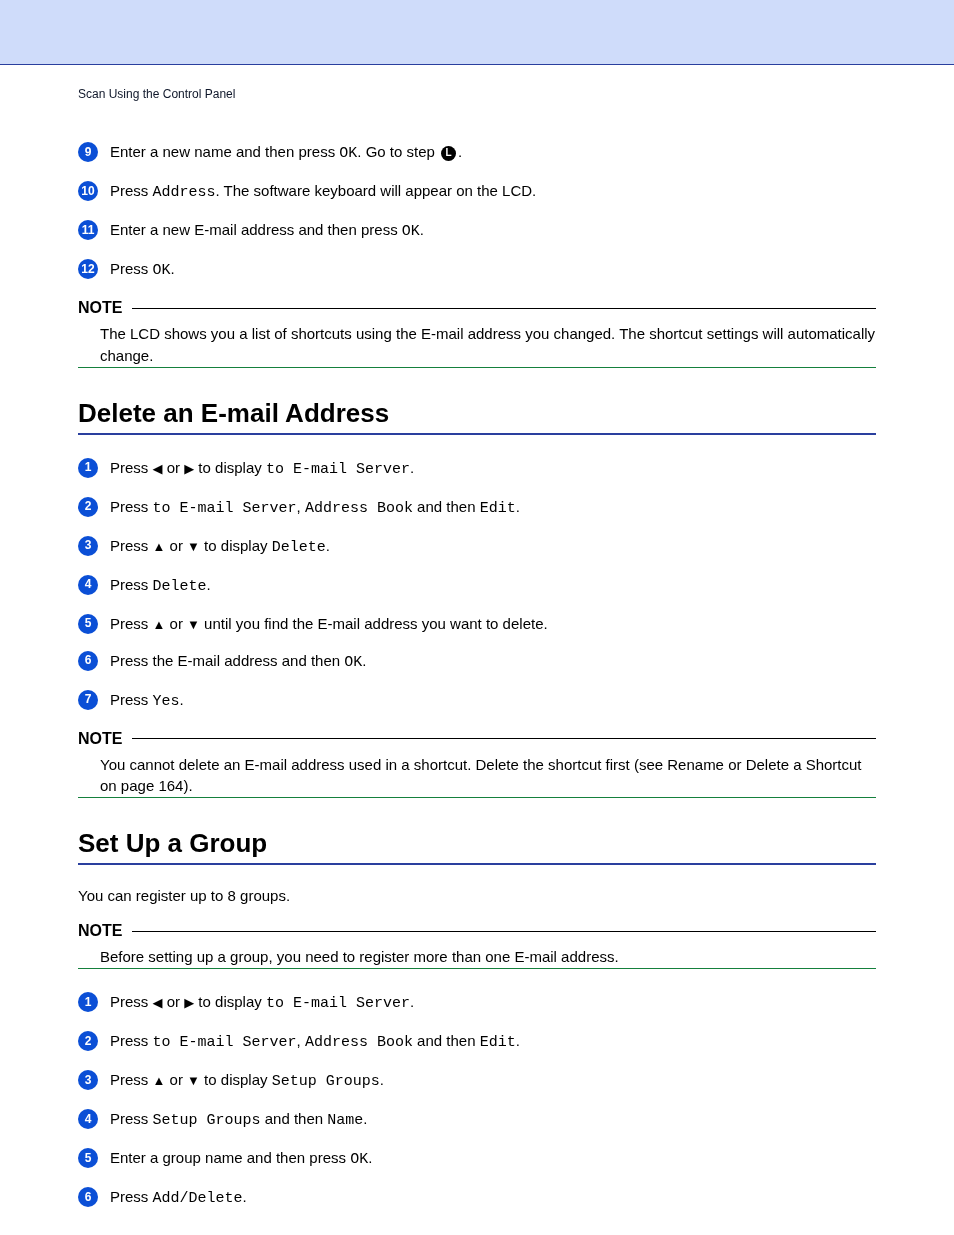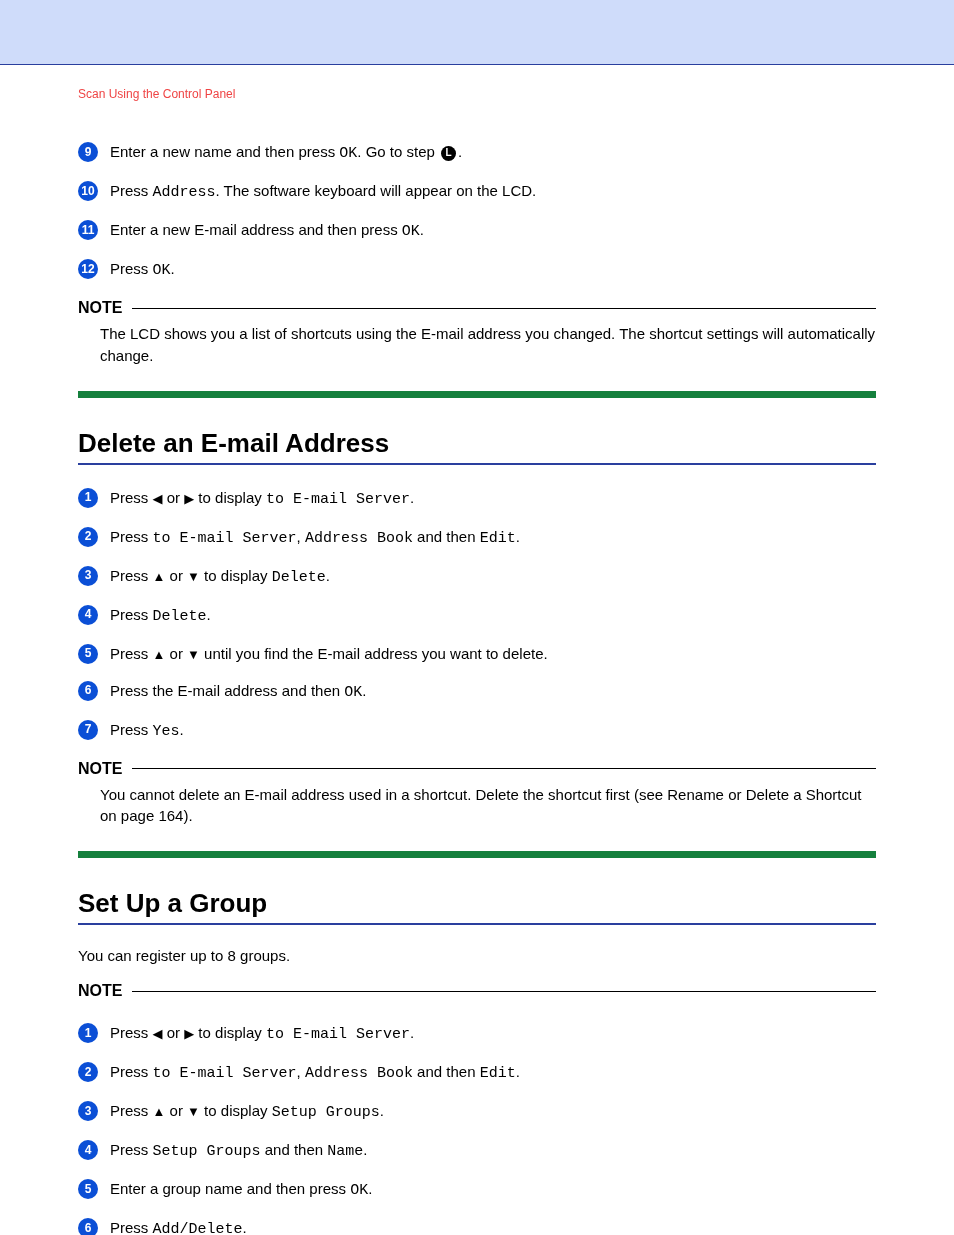--- a/index.html
+++ b/index.html
@@ -15,21 +15,21 @@
     height: 64px;
     background: #cfdcfa;
     border-bottom: 1px solid #2a3f9e;
   }
   .page {
     padding: 22px 78px 40px 78px;
     position: relative;
   }
   .breadcrumb {
     font-size: 12px;
-    color: #ef4444;
+    color: #0f172a;
     margin-bottom: 40px;
   }
   .steps {
     list-style: none;
     padding: 0;
     margin: 0 0 16px 0;
   }
   .steps li {
     display: flex;
     align-items: flex-start;
@@ -85,22 +85,22 @@
     font-weight: bold;
     font-size: 16px;
     margin-right: 10px;
   }
   .note-line {
     flex: 1;
     height: 1px;
     background: #000;
   }
   .note-body {
-    padding: 0 0 24px 22px;
-    border-bottom: 7px solid #15803d;
+    padding: 0 0 0 22px;
+    border-bottom: 1px solid #15803d;
     line-height: 1.45;
   }
   .note-body .cite {
   }
   h2.section {
     font-size: 26px;
     font-weight: bold;
     margin: 30px 0 4px 0;
   }
   .section-rule {
@@ -217,20 +217,21 @@
   <h2 class="section">Set Up a Group</h2>
   <div class="section-rule"></div>
 
   <p class="intro">You can register up to 8 groups.</p>
 
   <div class="note-block">
     <div class="note-head">
       <span class="note-label">NOTE</span>
       <span class="note-line"></span>
     </div>
+    <div class="note-body">Before setting up a group, you need to register more than one E-mail address.</div>
   </div>
 
   <ul class="steps">
     <li>
       <span class="bullet">1</span>
       <span class="step-text">
         <span>Press </span><span class="arrow">◀</span><span> or </span><span class="arrow">▶</span><span> to display </span><span class="mono">to E-mail Server</span><span>.</span>
       </span>
     </li>
     <li>

